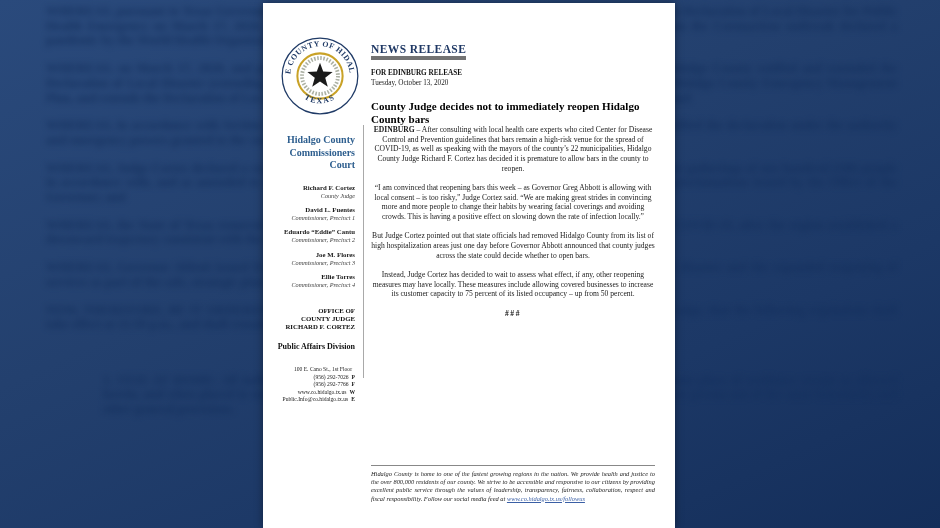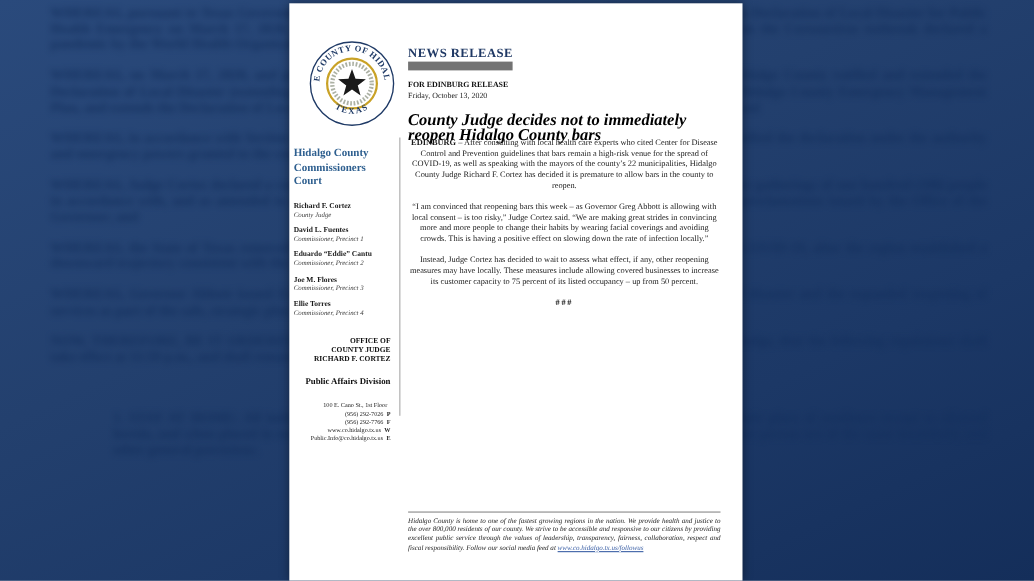--- a/index.html
+++ b/index.html
@@ -19,27 +19,27 @@
   .bg-doc p.indent{margin-left:57px;}
   
   .paper{
     position:absolute;left:263px;top:3px;width:412px;height:525px;
     background:#ffffff;box-shadow:0 0 8px rgba(0,0,0,.4);
   }
   .seal{position:absolute;left:18px;top:34px;width:78px;height:78px;}
   .hdr{position:absolute;left:108px;top:36px;width:284px;}
   .news-release{
     display:inline-block;font-size:11.5px;font-weight:bold;color:#1f3864;
-    letter-spacing:.4px;border-bottom:8px solid #737373;padding-bottom:1px;margin:0;
+    letter-spacing:.4px;border-bottom:4px solid #737373;padding-bottom:1px;margin:0;
   }
   .fir{font-size:7.2px;font-weight:bold;color:#111;margin-top:9px;}
   .date{font-size:7.2px;color:#222;margin-top:1.5px;}
-  .title{font-size:15px;font-weight:bold;color:#000;line-height:13px;margin-top:13px;width:278px;font-style:italic;}
+  .title{font-size:11px;font-weight:bold;color:#000;line-height:13px;margin-top:13px;width:278px;}
   
-  .sidebar{position:absolute;left:4px;top:131px;width:88px;}
+  .sidebar{position:absolute;left:4px;top:131px;width:88px;text-align:right;}
   .sb-heading{font-size:10px;font-weight:bold;color:#2e5f8f;line-height:12.5px;margin:0 0 12px 0;}
   .official{margin-bottom:7px;}
   .official .nm{font-size:6.8px;font-weight:bold;color:#1a1a1a;line-height:8px;}
   .official .tt{font-size:6.2px;font-style:italic;color:#3c3c3c;line-height:7.4px;}
   .office-block{position:absolute;left:4px;top:304px;width:88px;text-align:right;}
   .office-line{font-size:6.8px;font-weight:bold;color:#111;line-height:8px;}
   .division{position:absolute;left:4px;top:339px;width:88px;text-align:right;
     font-size:8px;font-weight:bold;color:#111;}
   .contact{position:absolute;left:4px;top:363px;width:88px;text-align:right;}
   .contact-line{font-size:5.6px;color:#222;line-height:7.6px;}
@@ -95,21 +95,21 @@
       <textPath href="#arcTop" startOffset="50%" text-anchor="middle">THE COUNTY OF HIDALGO</textPath>
     </text>
     <text font-size="10" font-weight="bold" fill="#1f3a66" letter-spacing="2" font-family="Liberation Serif, DejaVu Serif, serif">
       <textPath href="#arcBot" startOffset="50%" text-anchor="middle">TEXAS</textPath>
     </text>
   </svg>
 
   <div class="hdr">
     <div class="news-release">NEWS RELEASE</div>
     <div class="fir">FOR EDINBURG RELEASE</div>
-    <div class="date">Friday, October 13, 2020</div>
+    <div class="date">Tuesday, October 13, 2020</div>
     <div class="title">County Judge decides not to immediately reopen Hidalgo County bars</div>
   </div>
 
   <div class="sidebar">
     <div class="sb-heading">Hidalgo County Commissioners Court</div>
     <div>
 
         <div class="official">
           <div class="nm">Richard F. Cortez</div>
           <div class="tt">County Judge</div>
@@ -175,20 +175,21 @@
 
   <div class="body-col">
     <p>
       <span class="dateline">EDINBURG</span><span> – After consulting with local health care experts who cited Center for Disease Control and Prevention guidelines that bars remain a high-risk venue for the spread of COVID-19, as well as speaking with the mayors of the county’s 22 municipalities, Hidalgo County Judge Richard F. Cortez has decided it is premature to allow bars in the county to reopen.</span>
     </p>
     <span>
       
     
         <p>“I am convinced that reopening bars this week – as Governor Greg Abbott is allowing with local consent – is too risky,” Judge Cortez said. “We are making great strides in convincing more and more people to change their habits by wearing facial coverings and avoiding crowds. This is having a positive effect on slowing down the rate of infection locally.”</p>
       
+        <p>But Judge Cortez pointed out that state officials had removed Hidalgo County from its list of high hospitalization areas just one day before Governor Abbott announced that county judges across the state could decide whether to open bars.</p>
       
         <p>Instead, Judge Cortez has decided to wait to assess what effect, if any, other reopening measures may have locally. These measures include allowing covered businesses to increase its customer capacity to 75 percent of its listed occupancy – up from 50 percent.</p>
       
       </span>
     <div class="end-mark">###</div>
   </div>
 
   <div class="footer">
     <span>Hidalgo County is home to one of the fastest growing regions in the nation. We provide health and justice to the over 800,000 residents of our county. We strive to be accessible and responsive to our citizens by providing excellent public service through the values of leadership, transparency, fairness, collaboration, respect and fiscal responsibility. Follow our social media feed at </span><span class="link">www.co.hidalgo.tx.us/followus</span>
   </div>

